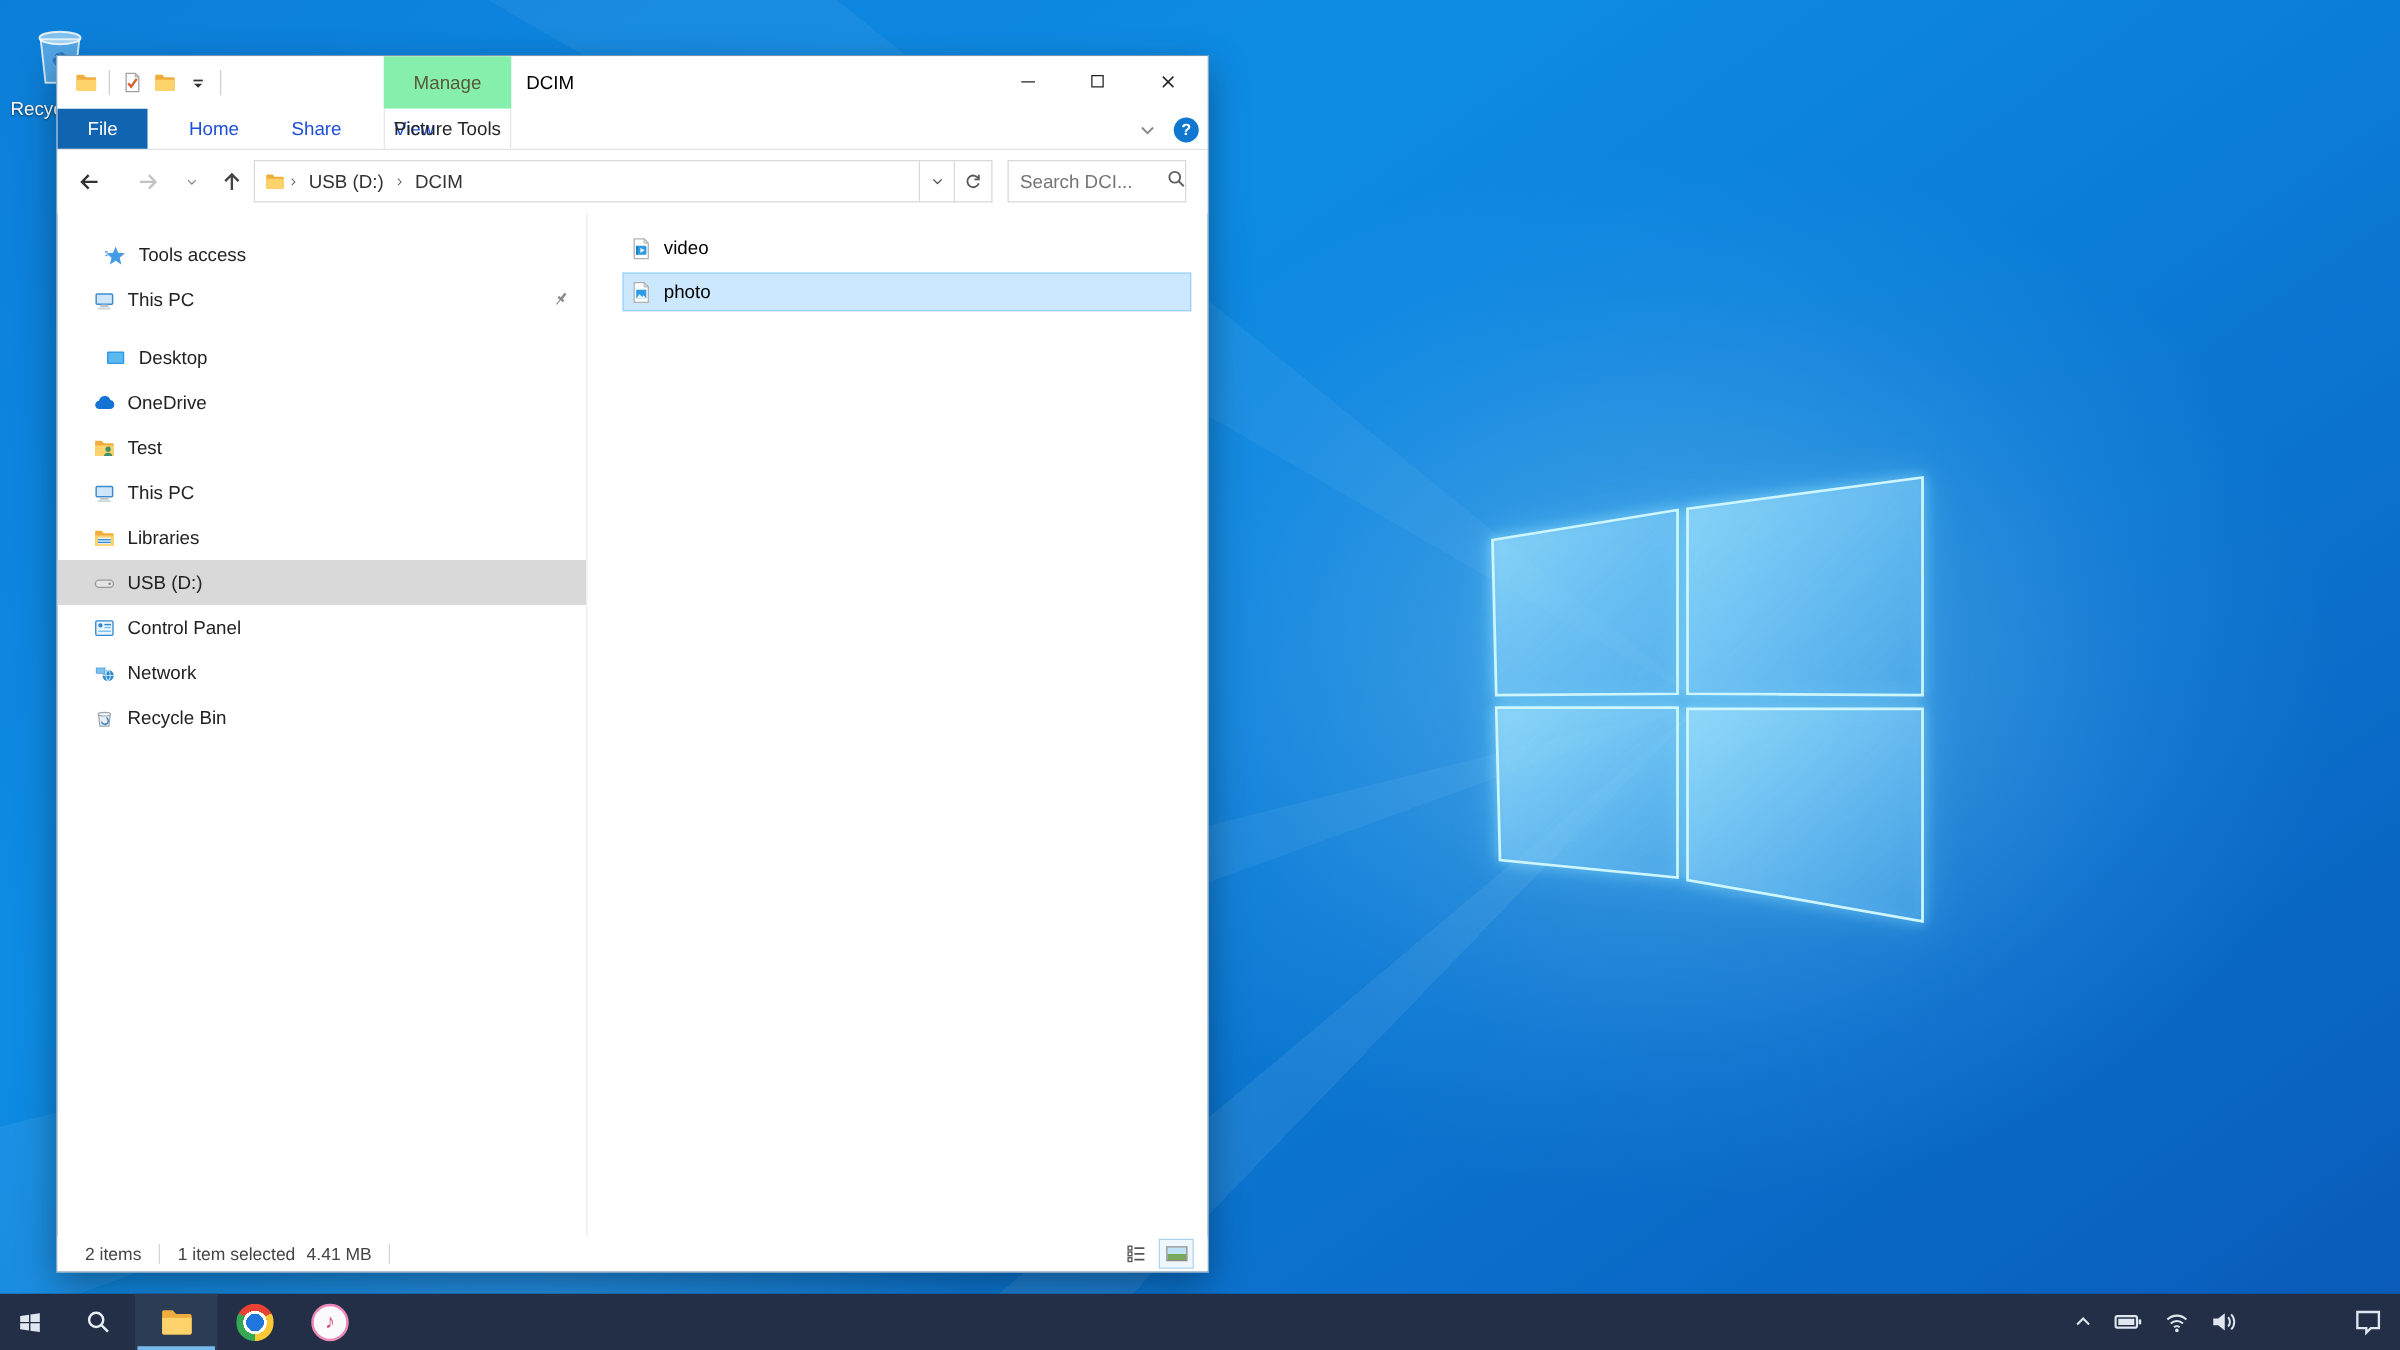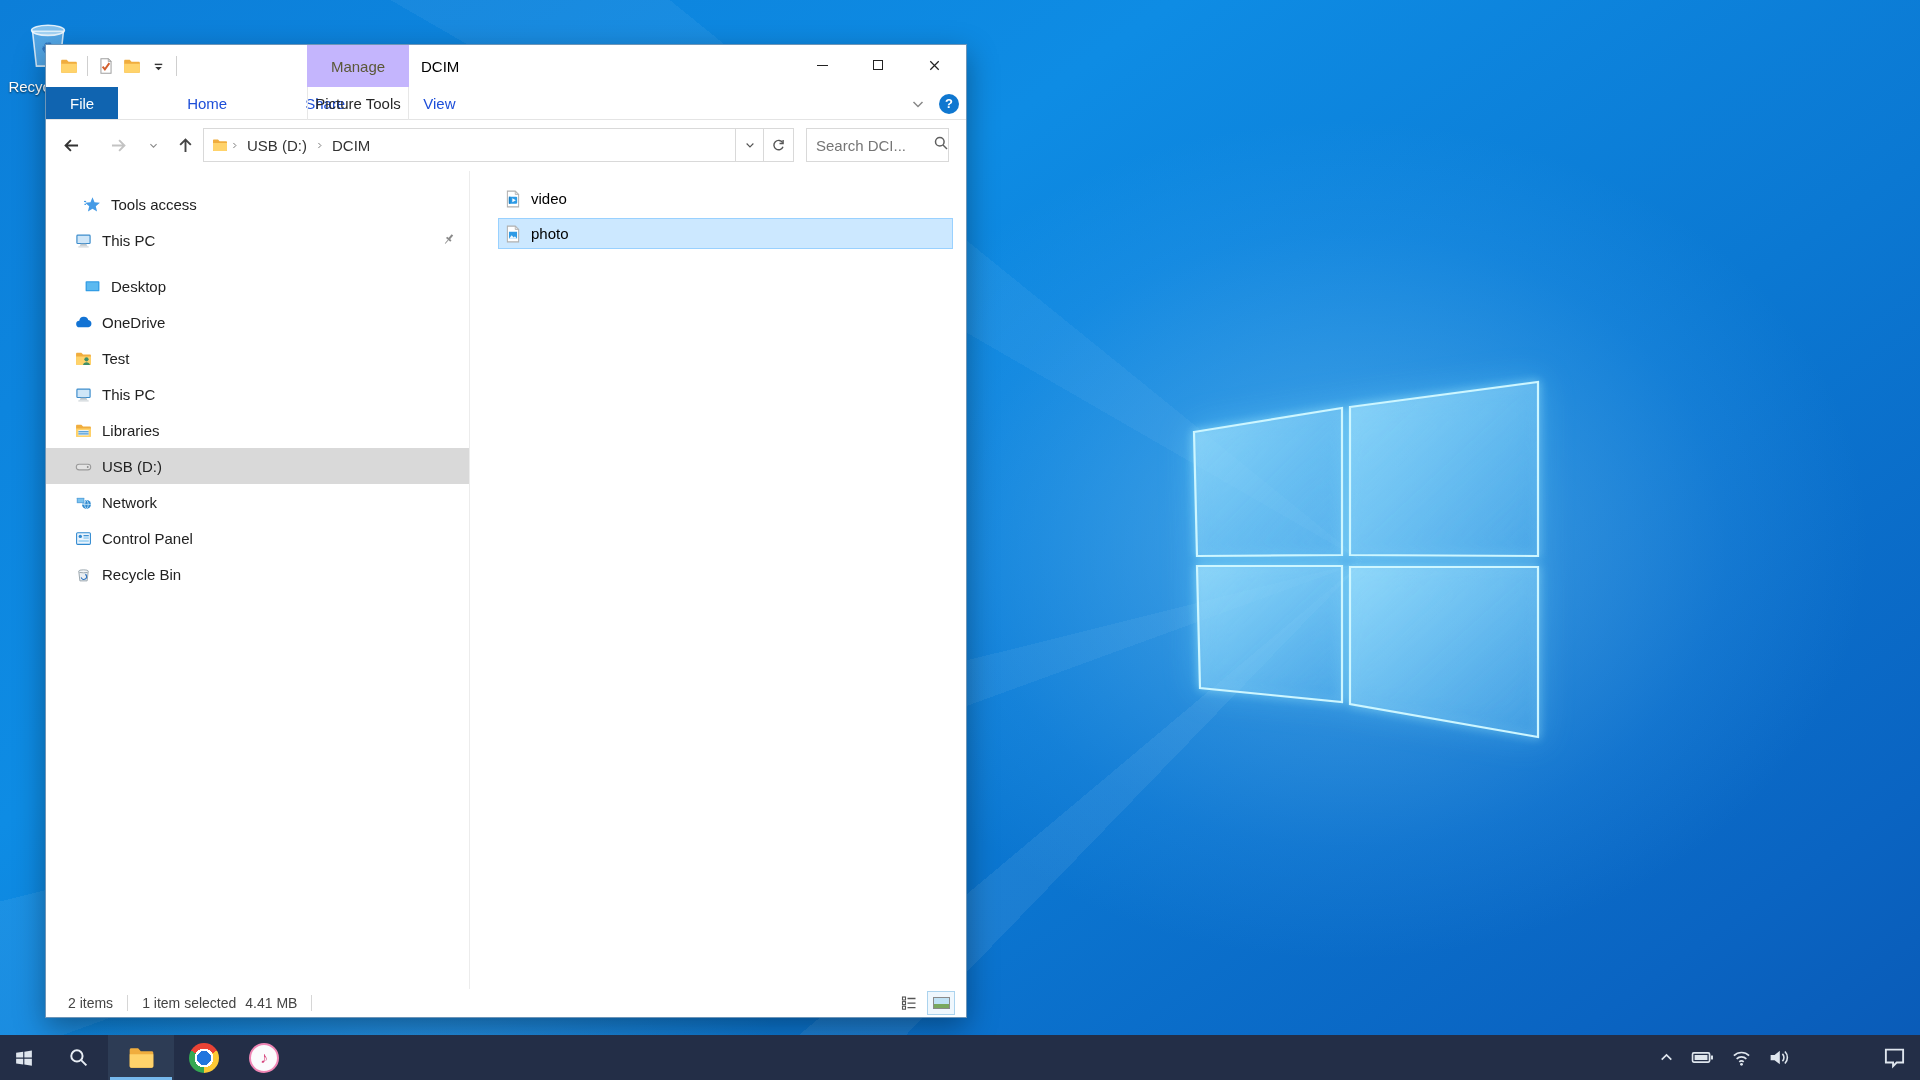--- a/index.html
+++ b/index.html
@@ -28,32 +28,32 @@
   
   .window { position:absolute; left:45px; top:44px; width:922px; height:974px;
     background:#fff; border:1px solid #6d95b8; box-shadow:0 10px 28px rgba(0,0,0,.35);
     color:#1a1a1a; }
 
   .titlebar { position:relative; height:42px; background:#fff; }
   .qat { position:absolute; left:10px; top:0; height:42px; display:flex; align-items:center; }
   .qat .btn { width:26px; height:30px; display:flex; align-items:center; justify-content:center; }
   .qat .sep { width:1px; height:20px; background:#cfcfcf; margin:0 5px; }
   .manage-tab { position:absolute; left:261px; top:0; width:102px; height:42px;
-    background:#c4b5fd; display:flex; align-items:center; justify-content:center;
+    background:#86efac; display:flex; align-items:center; justify-content:center;
     font-size:15px; color:#5b5837; }
   .win-title { position:absolute; left:375px; top:0; height:42px; display:flex;
     align-items:center; font-size:15px; color:#000; }
   .win-controls { position:absolute; right:4px; top:0; display:flex; }
   .win-controls .wc { width:56px; height:40px; display:flex; align-items:center;
     justify-content:center; color:#222; }
   .glyph-min { width:11px; height:0; border-top:1.4px solid #222; }
   .glyph-max { width:10px; height:10px; border:1.3px solid #222; }
 
   .tabs-row { position:relative; height:33px; background:#fff; border-bottom:1px solid #e4e4e4;
-    display:flex; align-items:stretch; font-size:15px;gap:36px; }
+    display:flex; align-items:stretch; font-size:15px; }
   .tab { display:flex; align-items:center; padding:0 21px; color:#1d4ed8; }
   .tab.file { background:#1064b0; color:#fff; padding:0 24px; margin-right:12px; }
   .tab.contextual { position:absolute; left:261px; top:0; width:102px; height:33px;
     justify-content:center; padding:0; border-left:1px solid #e7e7e7; border-right:1px solid #e7e7e7;
     color:#262626; }
   .ribbon-right { position:absolute; right:7px; top:0; height:33px; display:flex;
     align-items:center; gap:13px; }
   .help-btn { width:20px; height:20px; border-radius:50%; background:#0f77d0; color:#fff;
     font-size:13px; font-weight:bold; display:flex; align-items:center; justify-content:center; }
 
@@ -471,29 +471,29 @@
         <span>Libraries</span>
       </div>
       <div class="nav-item l1 selected">
         <svg width="17" height="17" viewBox="0 0 16 16">
             <use href="#i-usb"></use>
           </svg>
         <span>USB (D:)</span>
       </div>
       <div class="nav-item l1">
         <svg width="17" height="17" viewBox="0 0 16 16">
+            <use href="#i-control"></use>
+          </svg>
+        <span>Control Panel</span>
+      </div>
+      <div class="nav-item l1">
+        <svg width="17" height="17" viewBox="0 0 16 16">
             <use href="#i-network"></use>
           </svg>
         <span>Network</span>
-      </div>
-      <div class="nav-item l1">
-        <svg width="17" height="17" viewBox="0 0 16 16">
-            <use href="#i-control"></use>
-          </svg>
-        <span>Control Panel</span>
       </div>
       <div class="nav-item l1">
         <svg width="17" height="17" viewBox="0 0 16 16">
             <use href="#i-bin"></use>
           </svg>
         <span>Recycle Bin</span>
       </div>
     </div>
 
     <div class="v-divider"></div>

